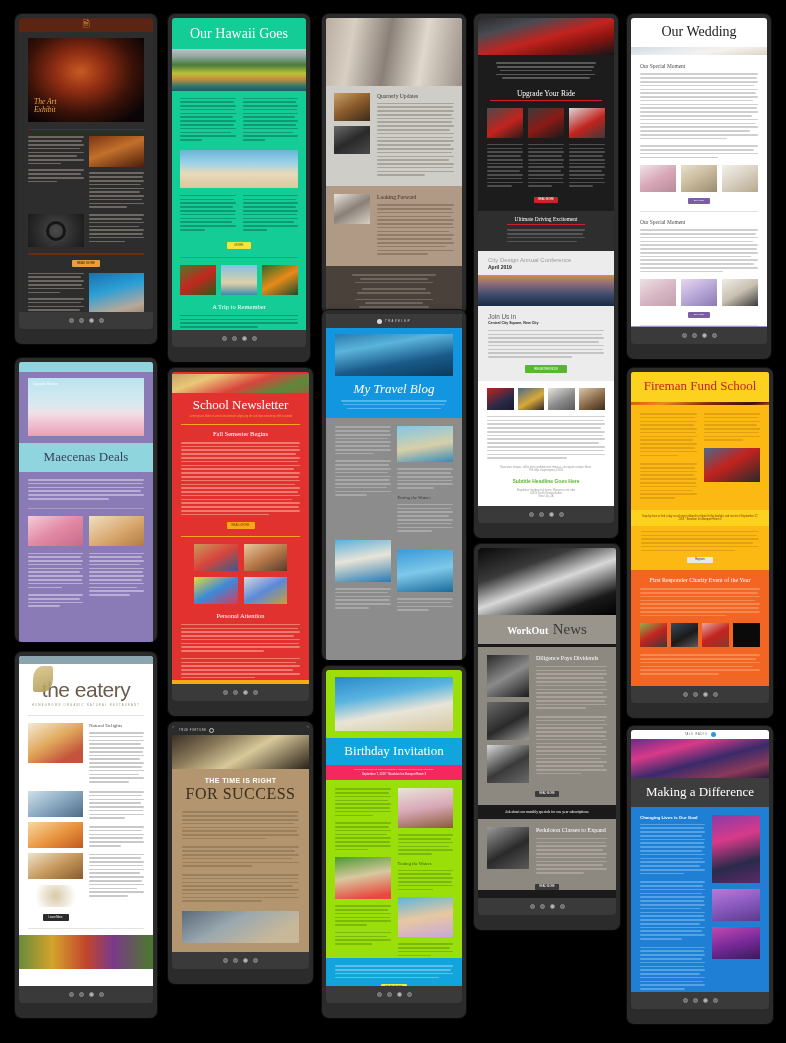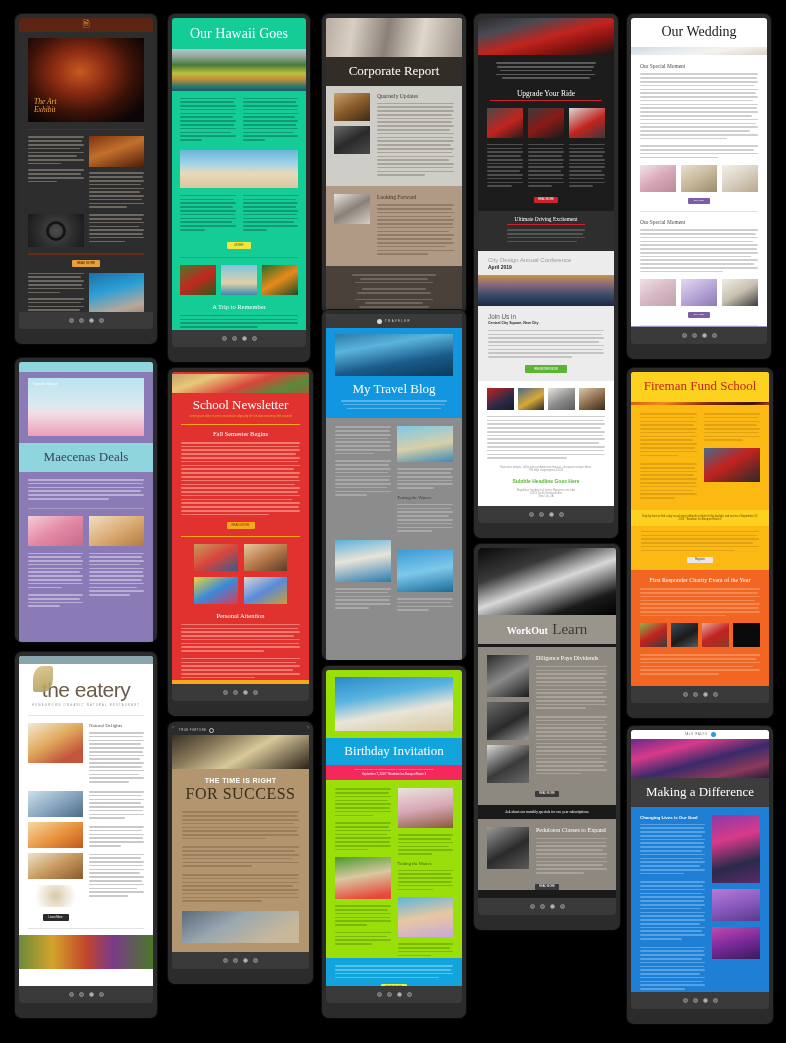--- a/index.html
+++ b/index.html
@@ -512,21 +512,20 @@
       <i></i>
         <i></i>
       <i class="on"></i>
         <i></i>
     </div>
   </div>
 
   <div class="device" style="left:322px; top:14px; width:144px; height:300px;">
     <div class="screen" style="height:300px;background:#cfcdc8;">
       <div class="ph" style="height:74px;background:linear-gradient(100deg,#b8ada0 0%,#d8cfc2 20%,#8a8078 45%,#e0d8cc 70%,#9a9088 100%);"></div>
-      <div class="ttl" style="background:#332d28;color:#fff;font-size:13px;padding:6px 0 7px 0;">Corporate Report</div>
       <div style="background:#cfcdc8;padding:7px 8px 8px 8px;display:flex;gap:7px;">
         <div style="width:36px;">
           <div class="ph" style="height:28px;background:linear-gradient(150deg,#c8a06a,#8a5a2a 50%,#3a2a1a);"></div>
           <div class="ph" style="height:28px;margin-top:5px;background:linear-gradient(150deg,#6a6a6a,#2a2a2a 50%,#4a4a4a);"></div>
         </div>
         <div style="flex:1;">
           <div class="sect" style="font-size:5.6px;color:#3d3730;margin-bottom:4px;">Quarterly Updates</div>
           <div class="lines">
             <span class="ln" style="background:#a8a49c;width:100%"></span>
               <span class="ln" style="background:#a8a49c;width:99%"></span>
@@ -588,21 +587,21 @@
         <div class="lines" style="margin-top:5px;">
           <span class="ln" style="background:#6e665c;width:94%;margin-left:3%"></span>
           <span class="ln" style="background:#6e665c;width:70%;margin-left:15%"></span>
           <span class="ln" style="background:#6e665c;width:84%;margin-left:8%"></span>
         </div>
       </div>
     </div>
   </div>
 
   <div class="device" style="left:322px; top:310px; width:144px; height:350px;">
-    <div class="screen" style="height:404px;background:#8c8c8c;">
+    <div class="screen" style="height:404px;background:#8c8c8c;font-style:italic;">
       <div class="logo-bar" style="background:#3a3a3a;gap:3px;">
         <span style="width:5px;height:5px;border-radius:50%;background:#d8d8d8;display:inline-block;"></span>
         <span style="color:#d8d8d8;font-size:2.8px;letter-spacing:1.4px;">TRAVELER</span>
       </div>
       <div style="background:#1296e0;padding:6px 9px 7px 9px;">
         <div class="ph" style="height:42px;background:linear-gradient(170deg,#2a7aaa 0%,#5ab4dc 30%,#1a5a8a 65%,#0a3a5a 100%);"></div>
         <div class="ttl" style="color:#fff;font-size:13px;padding:5px 0 3px 0;">My Travel Blog</div>
         <div class="lines" style="margin:0 6px;">
           <span class="ln" style="background:#58b4ea;width:100%"></span>
             <span class="ln" style="background:#58b4ea;width:96%;margin-left:2%"></span>
@@ -923,21 +922,21 @@
       <i class="on"></i>
         <i></i>
     </div>
   </div>
 
   <div class="device" style="left:474px; top:544px; width:146px; height:386px;">
     <div class="screen" style="height:350px;background:#8d8880;">
       <div class="ph" style="height:80px;background:linear-gradient(160deg,#0a0a0a 0%,#3a3a3a 30%,#d8d8d8 52%,#1a1a1a 80%,#000 100%);"></div>
       <div style="background:#9a958c;padding:5px 0 6px 0;text-align:center;">
         <span style="font-family:'Liberation Serif',serif;color:#fff;font-size:10px;font-weight:bold;">WorkOut</span>
-        <span style="font-family:'Liberation Serif',serif;color:#3a3a3a;font-size:15px;">Learn</span>
+        <span style="font-family:'Liberation Serif',serif;color:#3a3a3a;font-size:15px;">News</span>
       </div>
       <div style="height:4px;background:#1a1a1a;"></div>
       <div style="padding:8px 9px 0 9px;display:flex;gap:7px;">
         <div style="width:42px;">
           <div class="ph" style="height:42px;background:linear-gradient(150deg,#2a2a2a,#8a8a8a 50%,#1a1a1a);"></div>
           <div class="ph" style="height:38px;margin-top:5px;background:linear-gradient(150deg,#6a6a6a,#2a2a2a 55%,#9a9a9a);"></div>
           <div class="ph" style="height:38px;margin-top:5px;background:linear-gradient(150deg,#d8d8d8,#3a3a3a 55%,#6a6a6a);"></div>
         </div>
         <div style="flex:1;">
           <div class="sect" style="font-size:6px;color:#fff;line-height:7px;margin-bottom:4px;">Diligence Pays Dividends</div>

